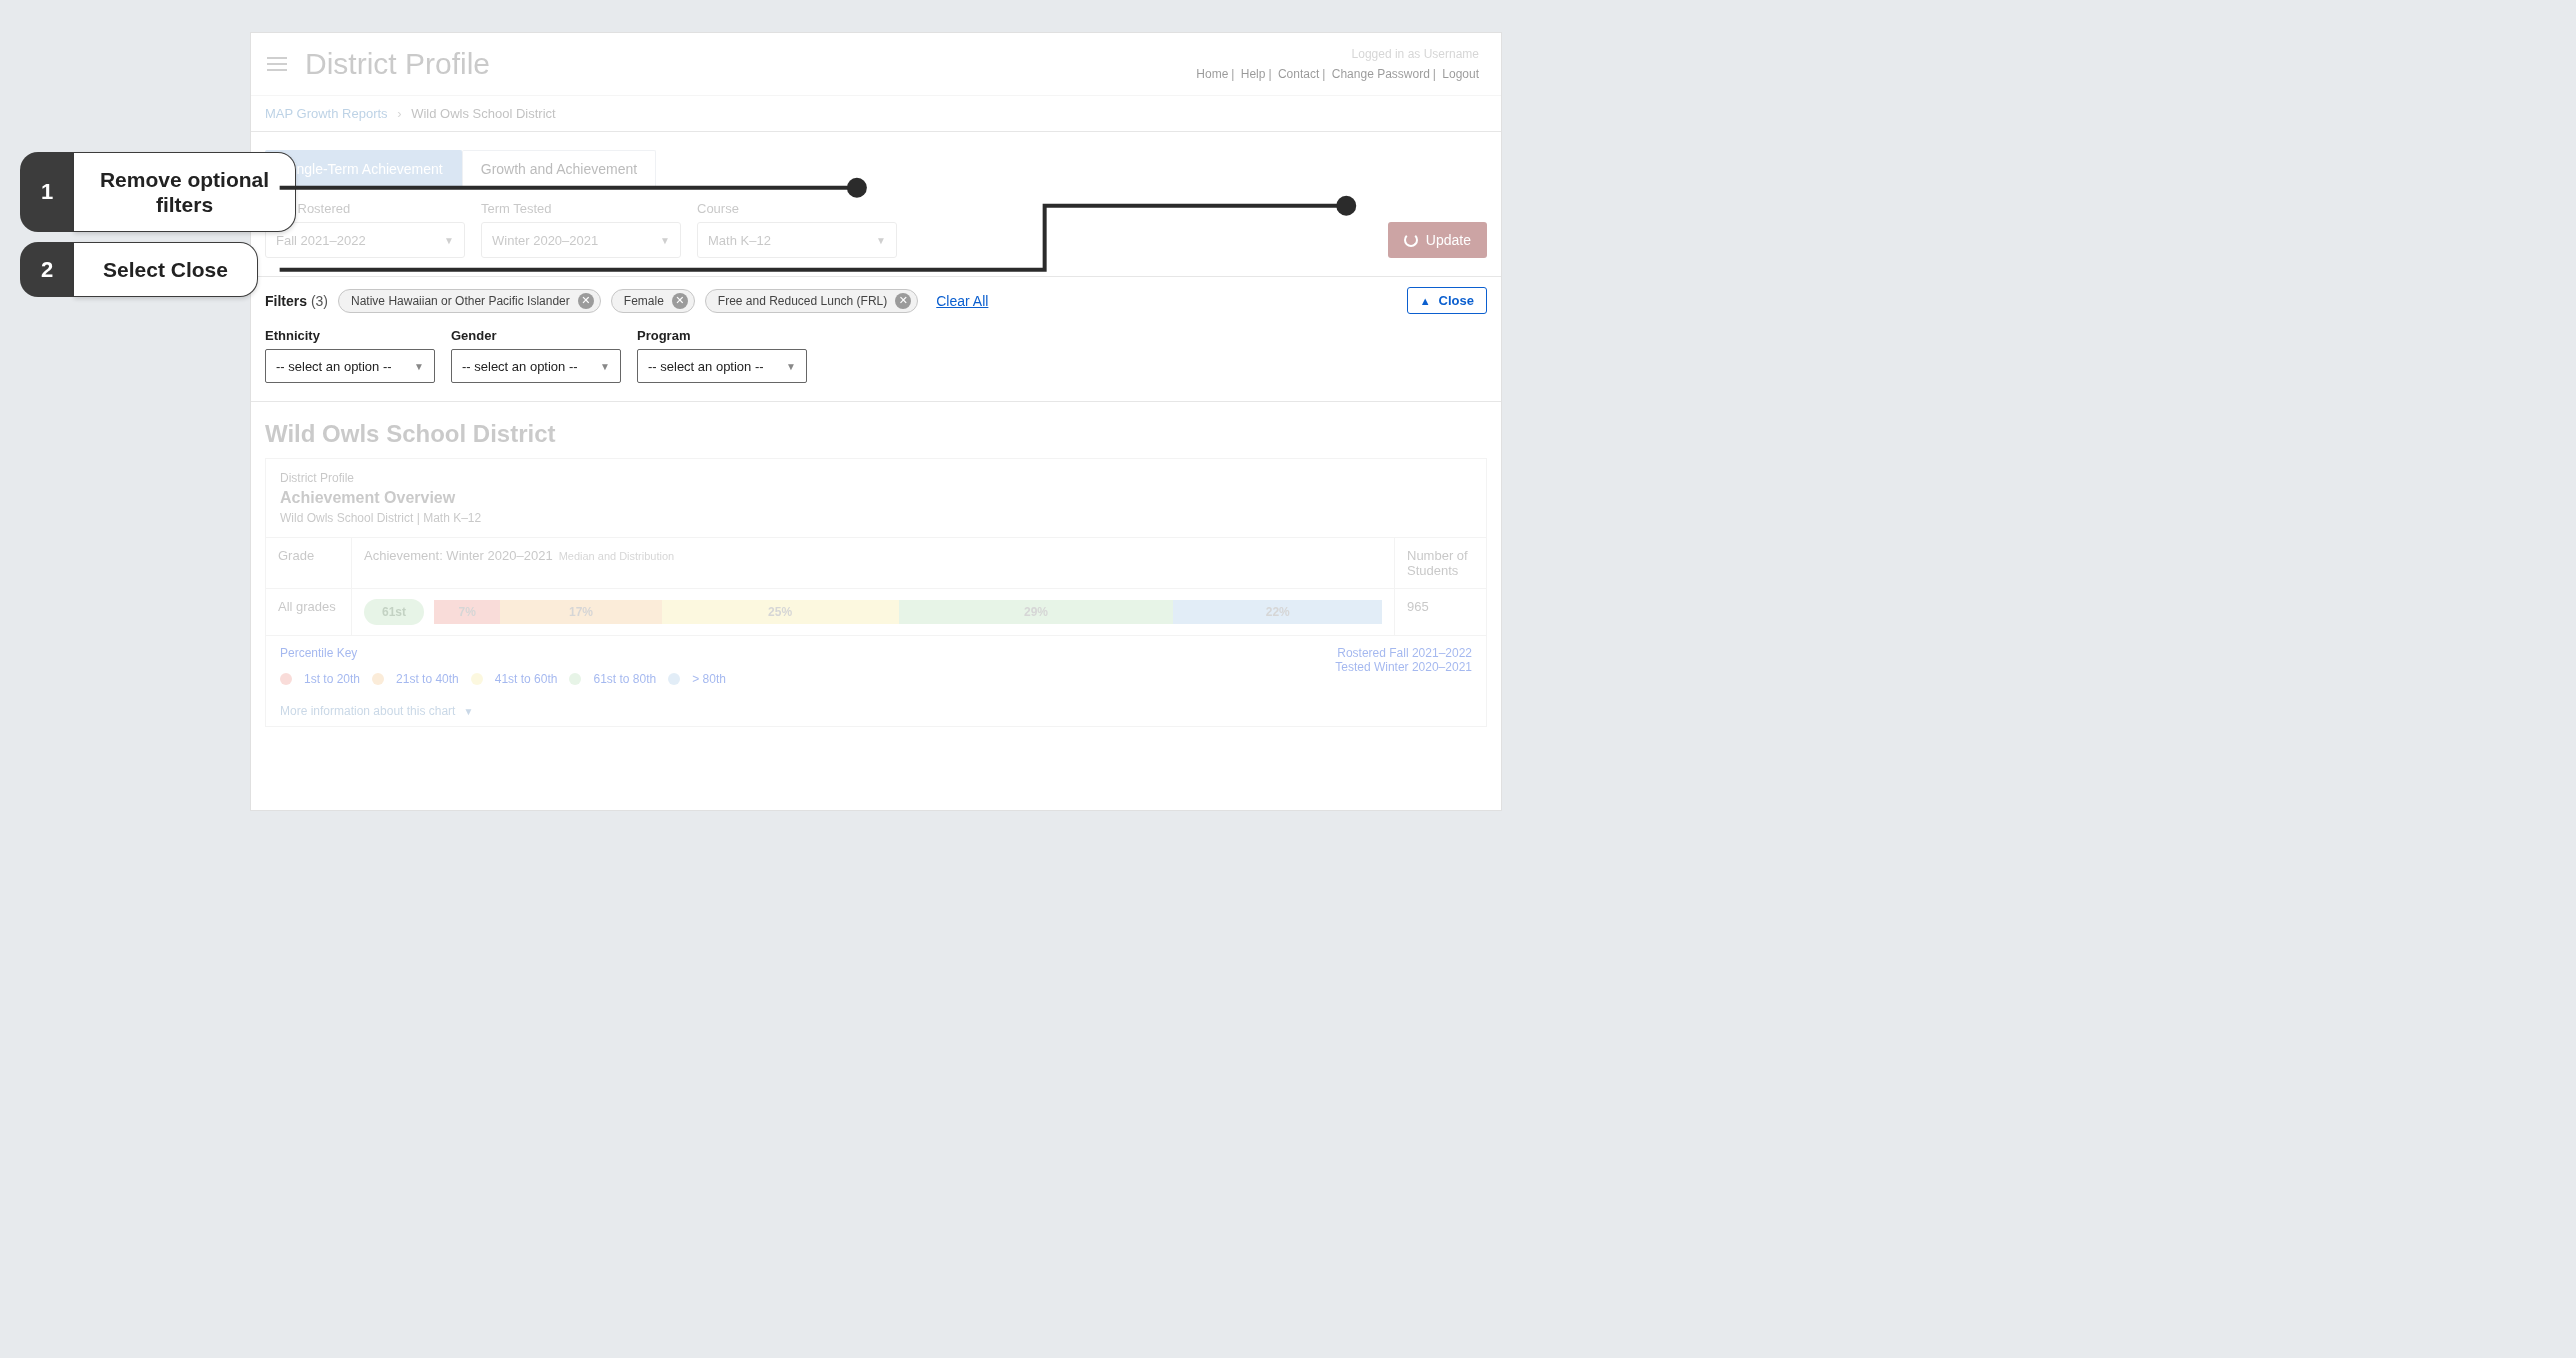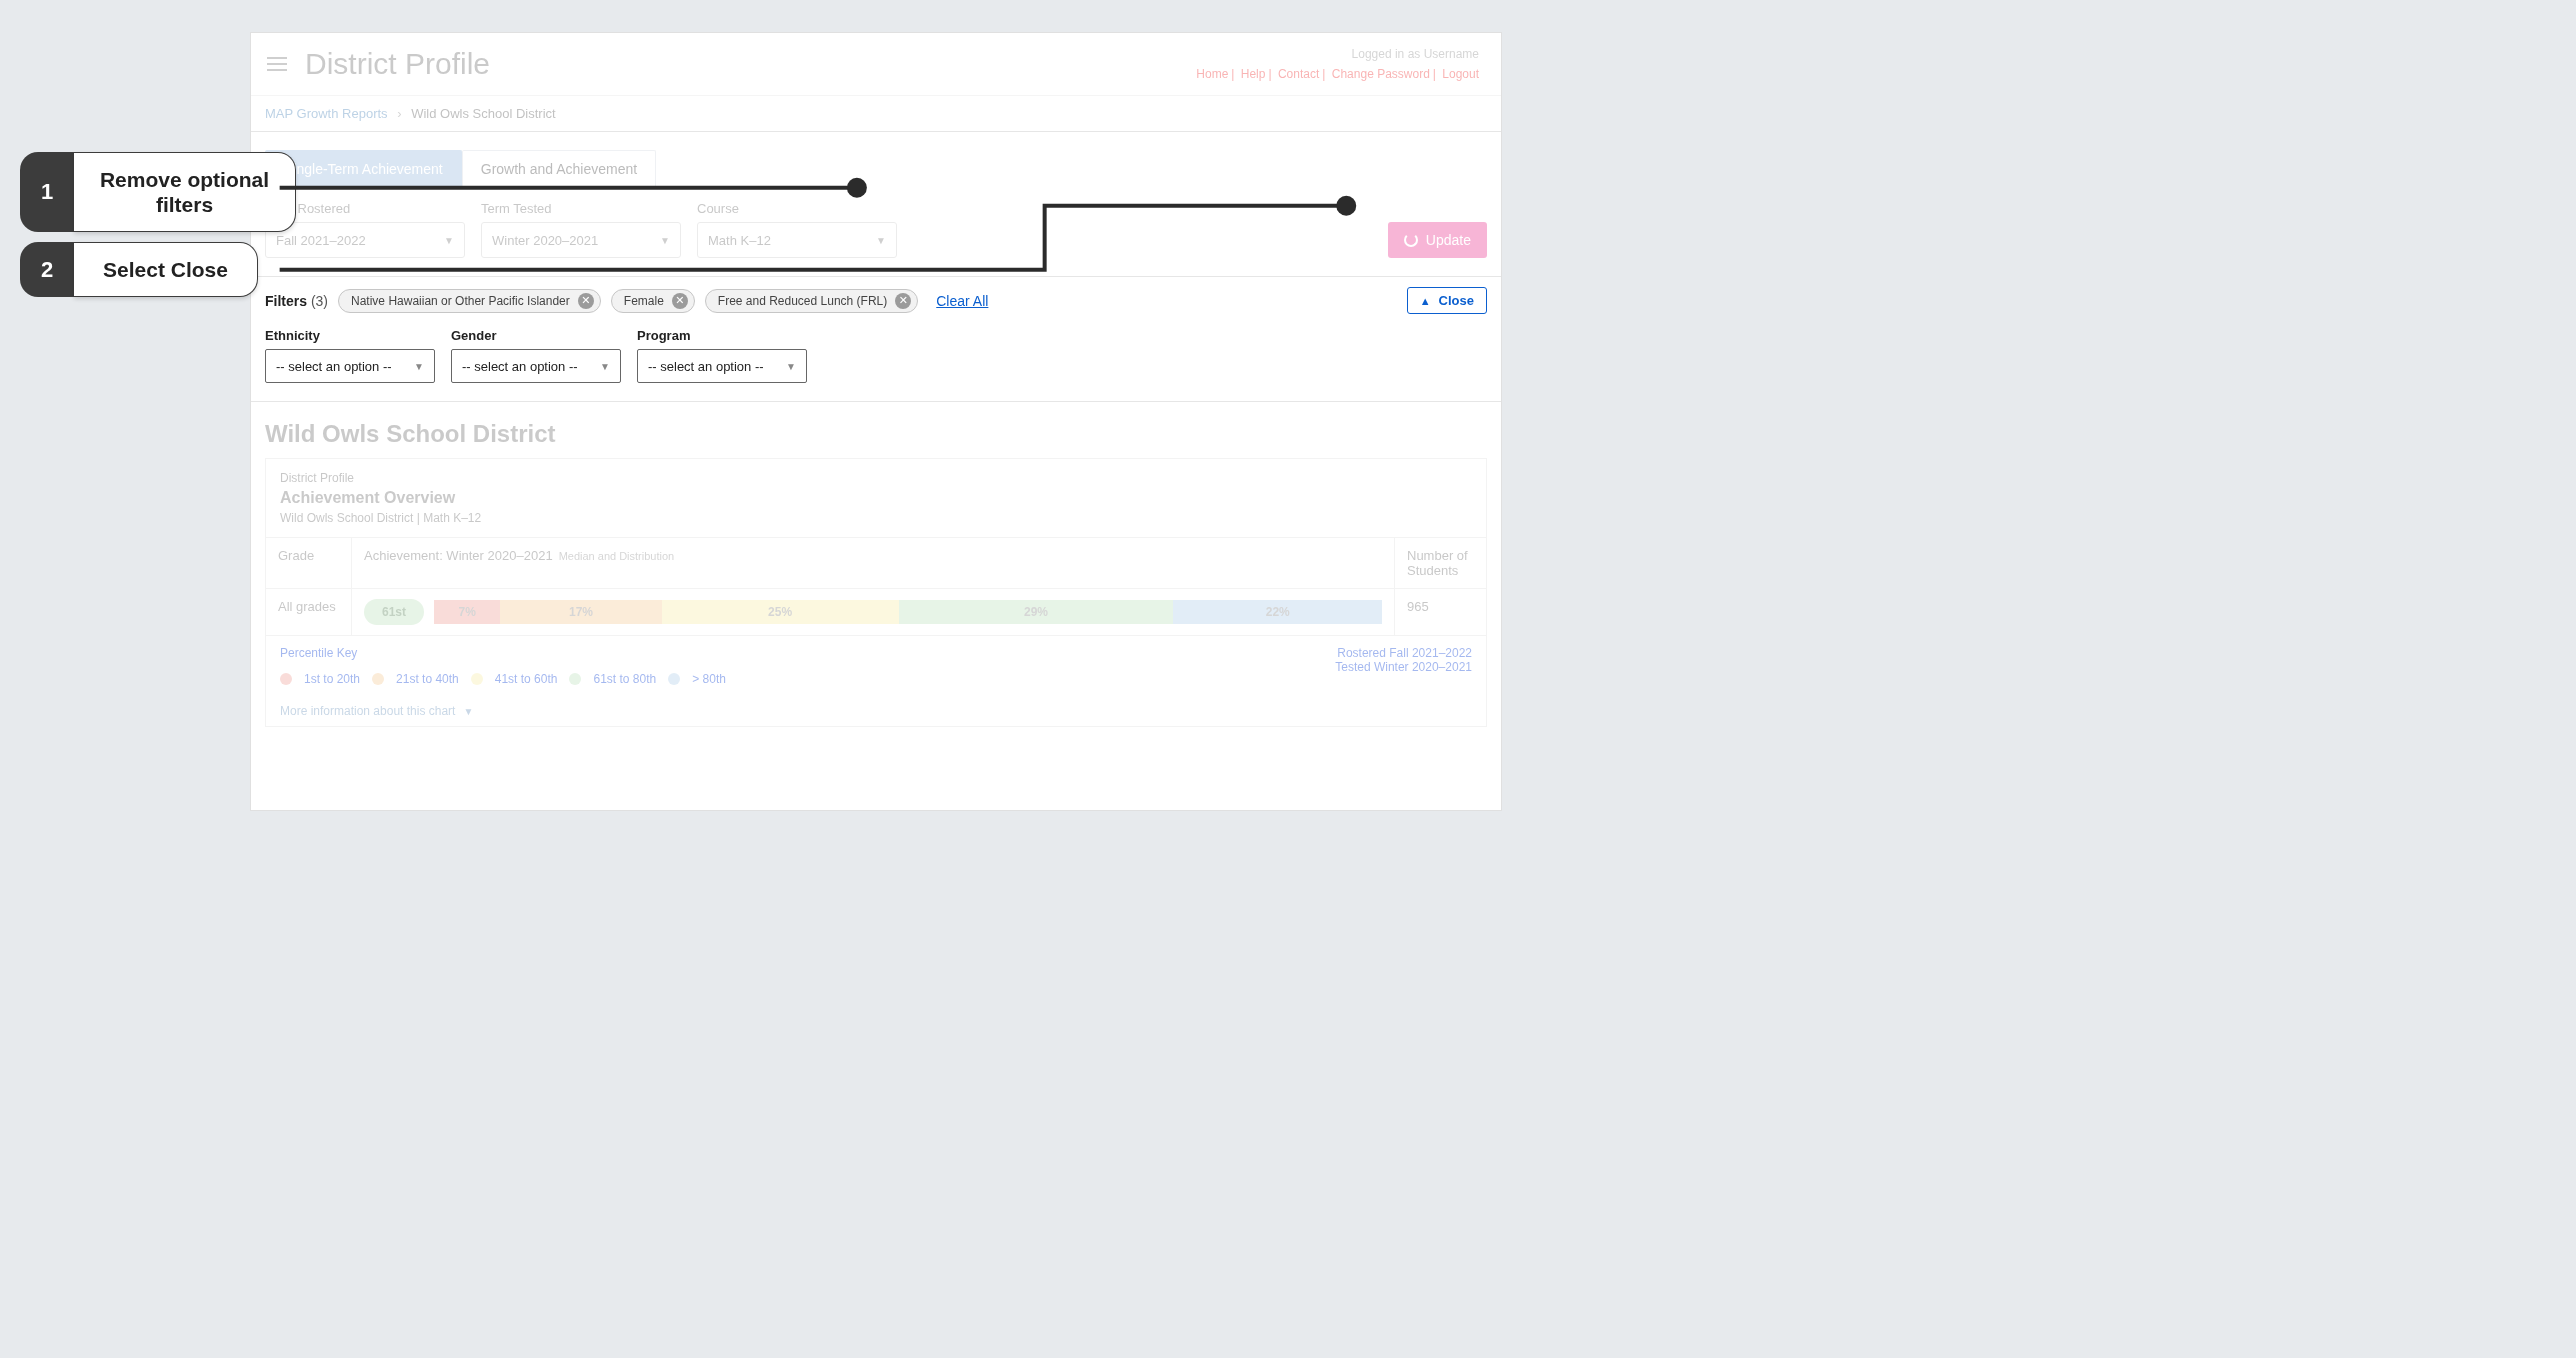--- a/index.html
+++ b/index.html
@@ -32,21 +32,21 @@
   align-items: flex-start;
   padding: 14px 22px 14px 10px;
   border-bottom: 1px solid #e6e6e6;
 }
 .app-header-left { display: flex; align-items: center; gap: 12px; }
 .hamburger { display:flex; flex-direction:column; gap:4px; padding:6px; }
 .hamburger span { display:block; width:20px; height:2px; background:#888; }
 .page-title { font-size: 30px; color: #7a7a7a; font-weight: 400; }
 .header-right { text-align: right; color:#999; font-size:12px; }
 .header-right .login-as { margin-bottom:6px; }
-.header-right .links span { color:#ef4444; }
+.header-right .links span { color:#000000; }
 .header-right .links .sep { margin:0 3px; }
 
 .breadcrumb {
   padding: 10px 14px;
   border-bottom:1px solid #e6e6e6;
   font-size: 13px;
 }
 .breadcrumb a { color:#5a8fbf; text-decoration:none; }
 .breadcrumb .sep { margin:0 6px; color:#999; }
 .breadcrumb .current { color:#666; }
@@ -84,21 +84,21 @@
   height:36px; width:200px;
   border:1px solid #d0d0d0; border-radius:3px;
   padding: 0 10px; font-size:13px; color:#777;
   background:#fff;
 }
 .caret { font-size:10px; color:#888; }
 
 .update-btn {
   display:inline-flex; align-items:center; gap:8px;
   height:36px; padding:0 16px;
-  background:#ec4899; color:#fff;
+  background:#7f1d1d; color:#fff;
   border:none; border-radius:3px;
   font-size:14px;
   margin-left:auto;
 }
 .refresh-icon { width:14px;height:14px;border:2px solid #fff;border-radius:50%;border-top-color:transparent; }
 
 
 .filters-wrap {
   position: relative;
   background:#fff;

